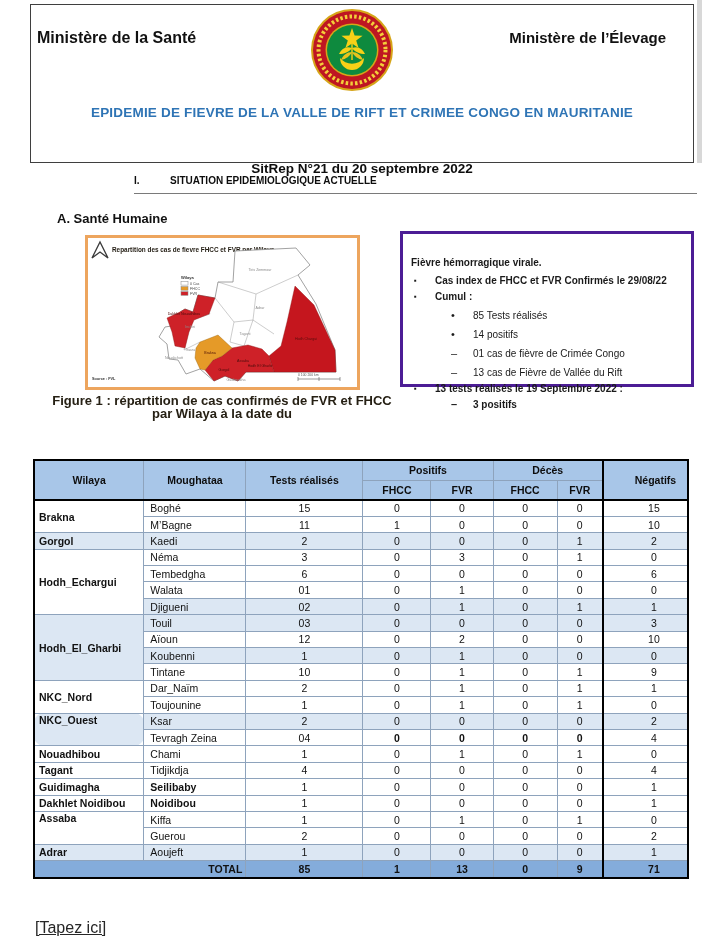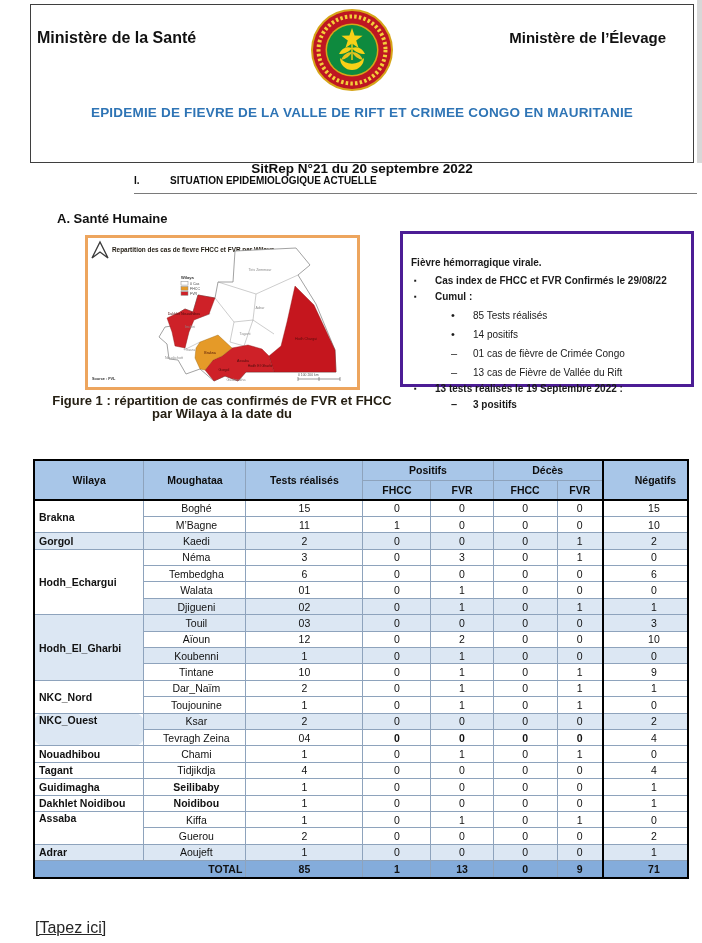--- a/index.html
+++ b/index.html
@@ -50,21 +50,21 @@
               table-layout:fixed; }
   .rep th, .rep td { border:1px solid #8ea3bc; overflow:hidden; white-space:nowrap; }
   .rep thead th { background:#a8c6e8; font-weight:bold; text-align:center;
                   height:20px; color:#0d0d0d; }
   .rep thead .hb { border-bottom:2px solid #000; }
   .rep .tk { border-left:2px solid #000;padding-left:20px; }
   .rep tbody td { height:16.4px; text-align:center; padding:0 3px; background:#fff; }
   .rep tbody td.wilaya { text-align:left; font-weight:bold; padding-left:4px;
                          vertical-align:middle; }
   .rep tbody td.vtop { vertical-align:top;border-radius:10px; }
-  .rep tbody td.mough { text-align:center; padding-left:6px; }
+  .rep tbody td.mough { text-align:left; padding-left:6px; }
   .rep tbody tr.shaded td { background:#dce7f3; }
   .rep tbody td.wshade { background:#dce7f3; }
   .rep td.b { font-weight:bold; }
   .rep tr.total td { background:#84acdb; font-weight:bold; height:17px; }
   .rep tr.total td.lbl { text-align:right; padding-left:4px; }
 
   .footer-placeholder { position:absolute; left:35px; top:919px; font-size:16px; color:#262626;text-decoration:underline; }
 </style>
 </head>
 <body>

